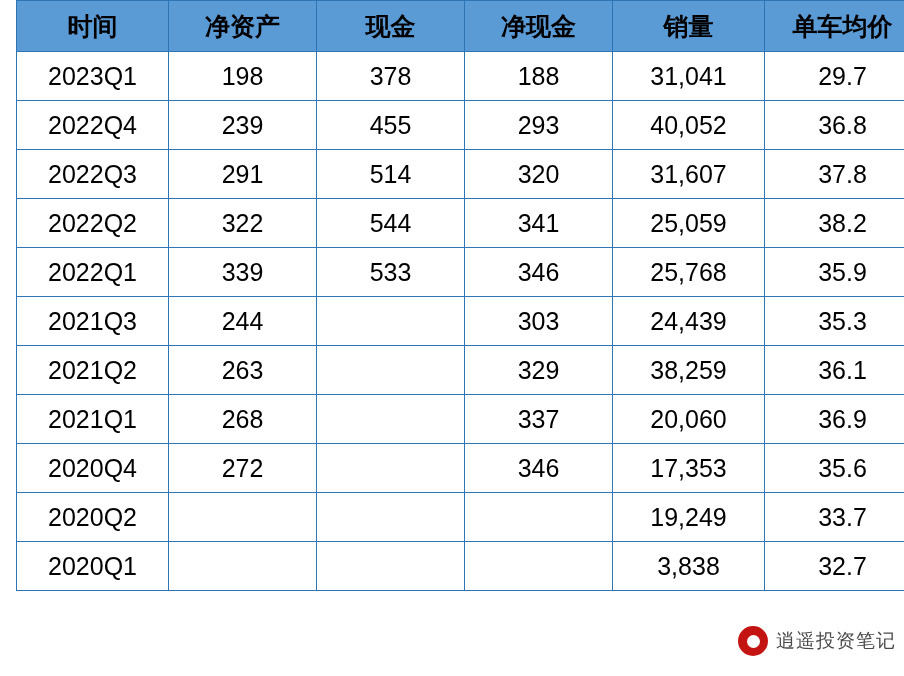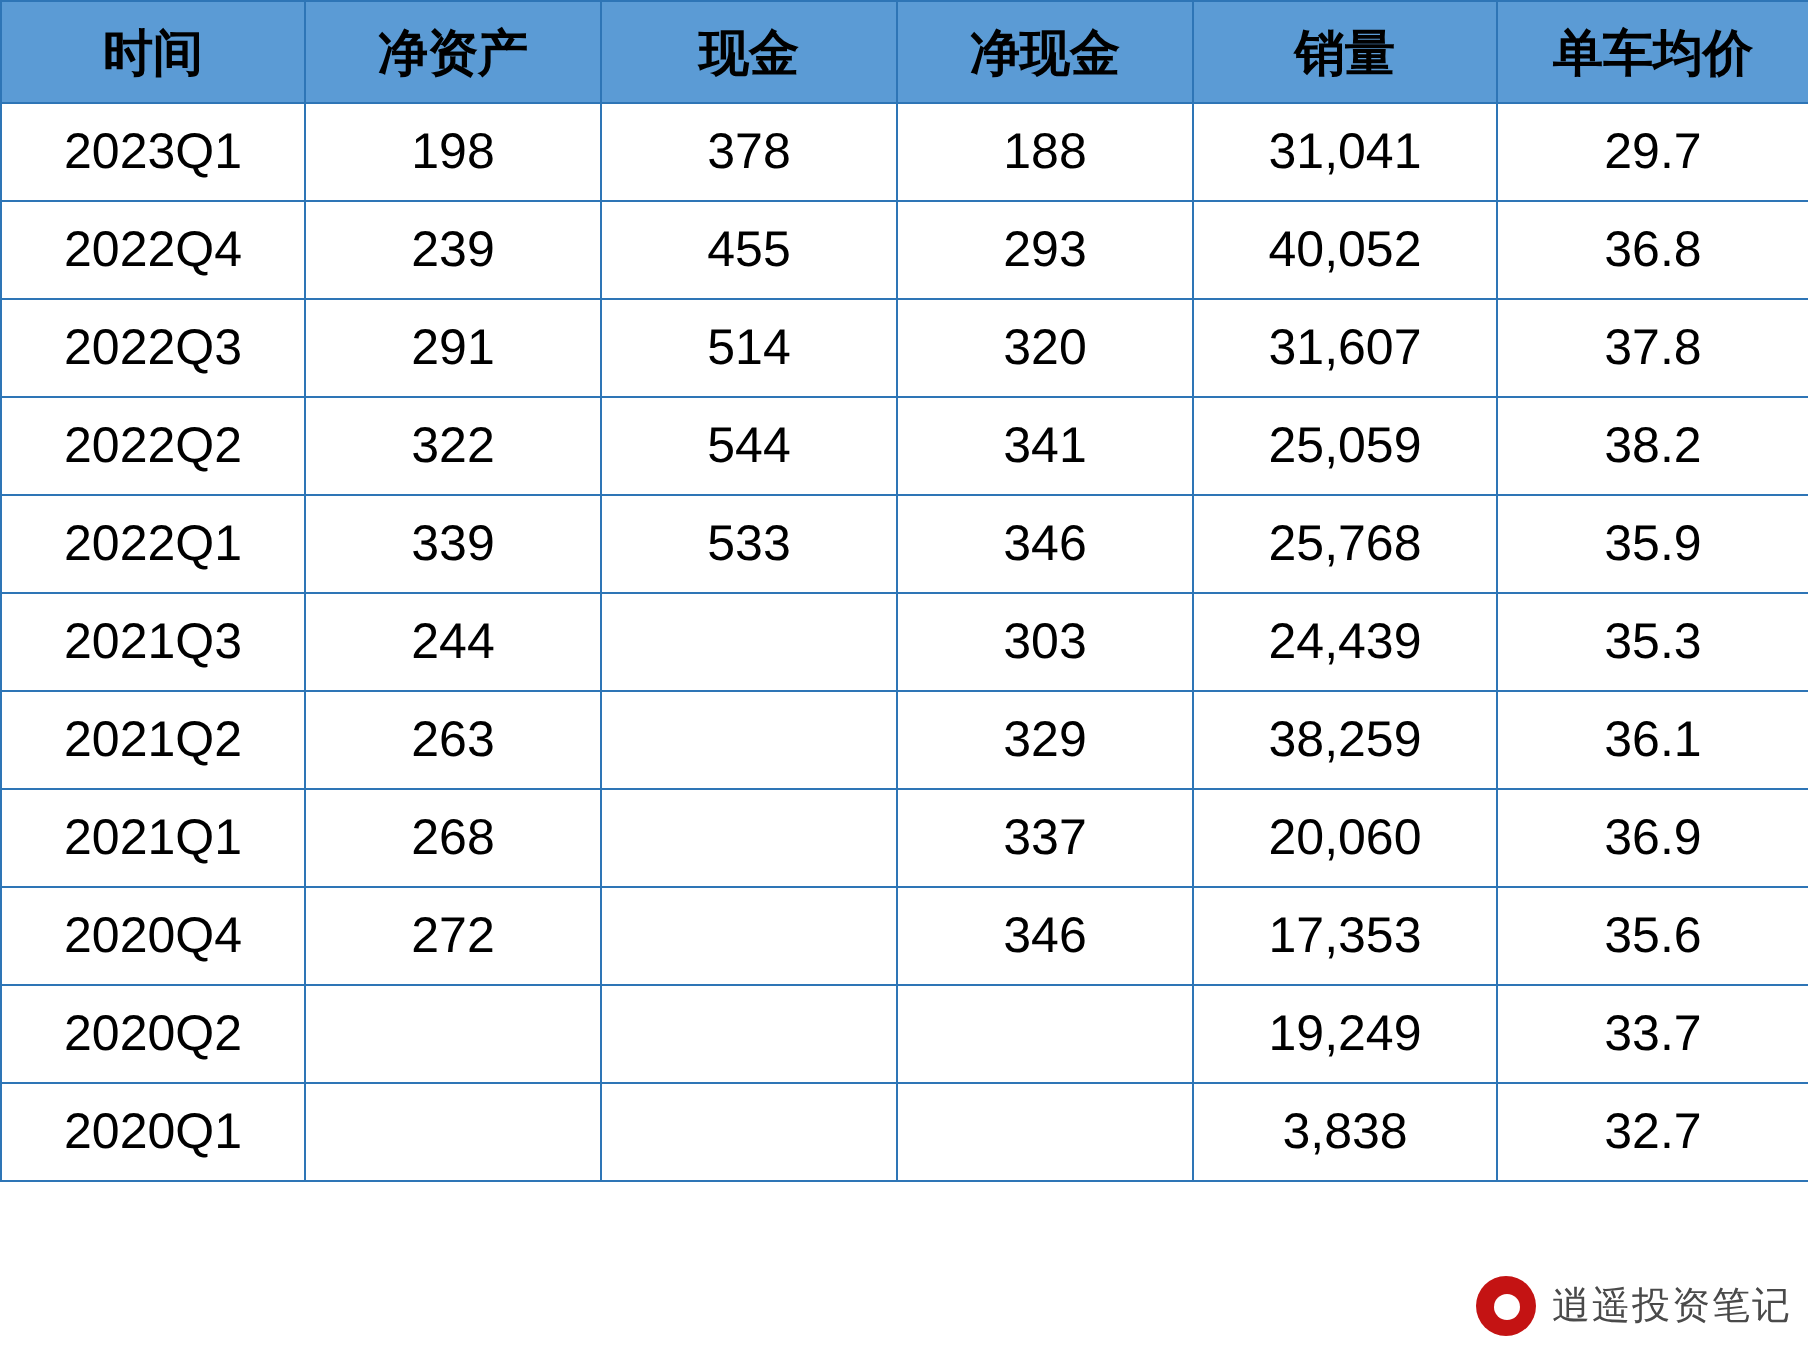--- a/index.html
+++ b/index.html
@@ -11,20 +11,21 @@
     width: 904px;
     height: 676px;
     font-family: "Liberation Sans", sans-serif;
     overflow: hidden;
   }
   .sheet {
     position: relative;
     width: 904px;
     height: 676px;
     box-sizing: border-box;
+    padding-left: 16px;
   }
   table.data-table {
     border-collapse: collapse;
     width: 904px;
     table-layout: fixed;
   }
   table.data-table col.c0 { width: 152px; }
   table.data-table col.c1 { width: 148px; }
   table.data-table col.c2 { width: 148px; }
   table.data-table col.c3 { width: 148px; }
@@ -50,21 +51,21 @@
     height: 50px;
     font-size: 25px;
   }
   table.data-table tbody td {
     background: #ffffff;
     font-weight: normal;
   }
   .watermark {
     position: absolute;
     right: 8px;
-    bottom: 8px;
+    bottom: 20px;
     display: flex;
     align-items: center;
     gap: 8px;
     opacity: 0.92;
     pointer-events: none;
   }
   .wm-logo {
     width: 30px;
     height: 30px;
     border-radius: 50%;

